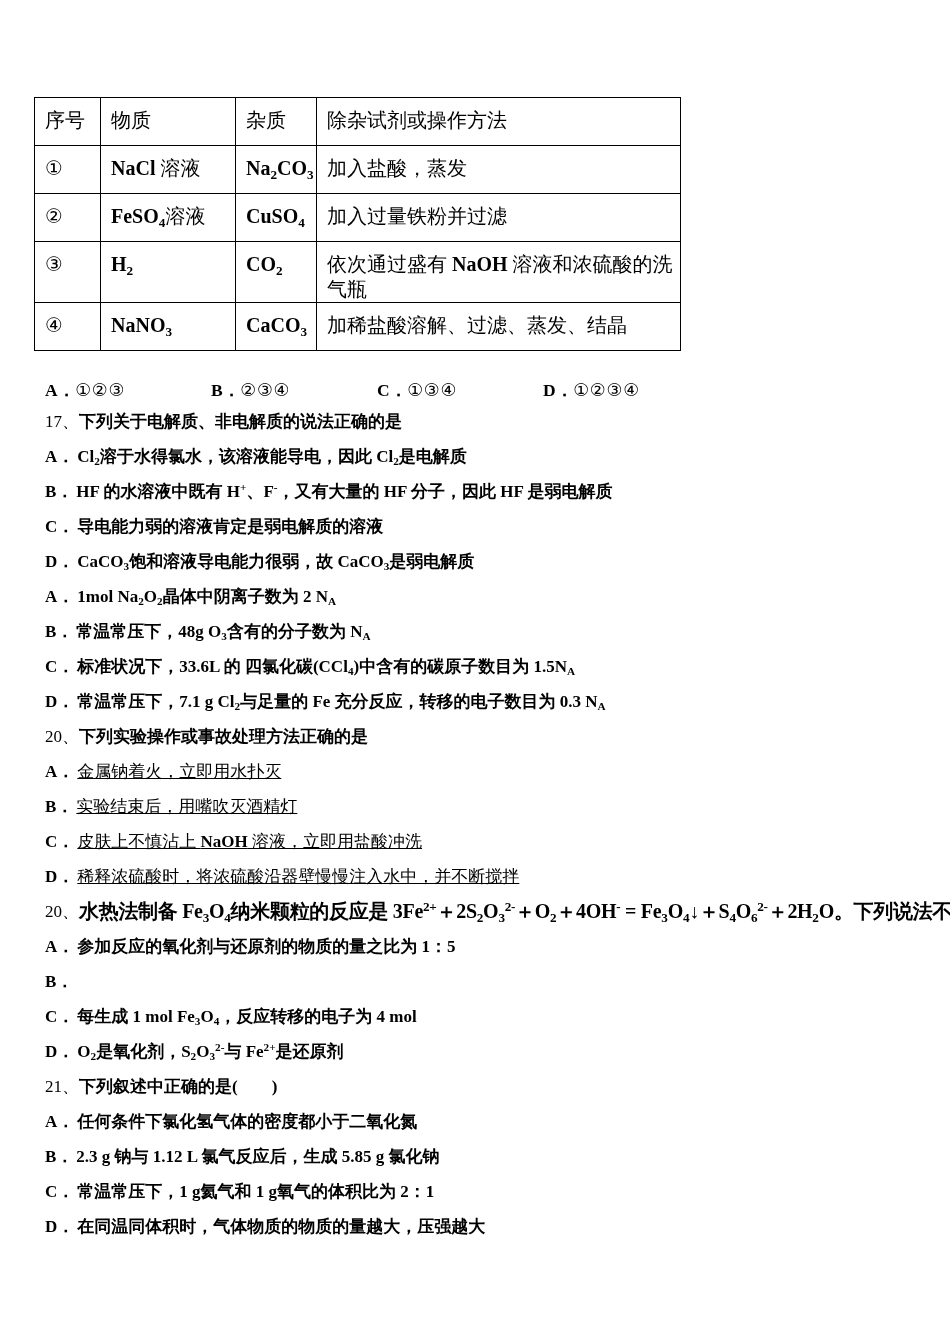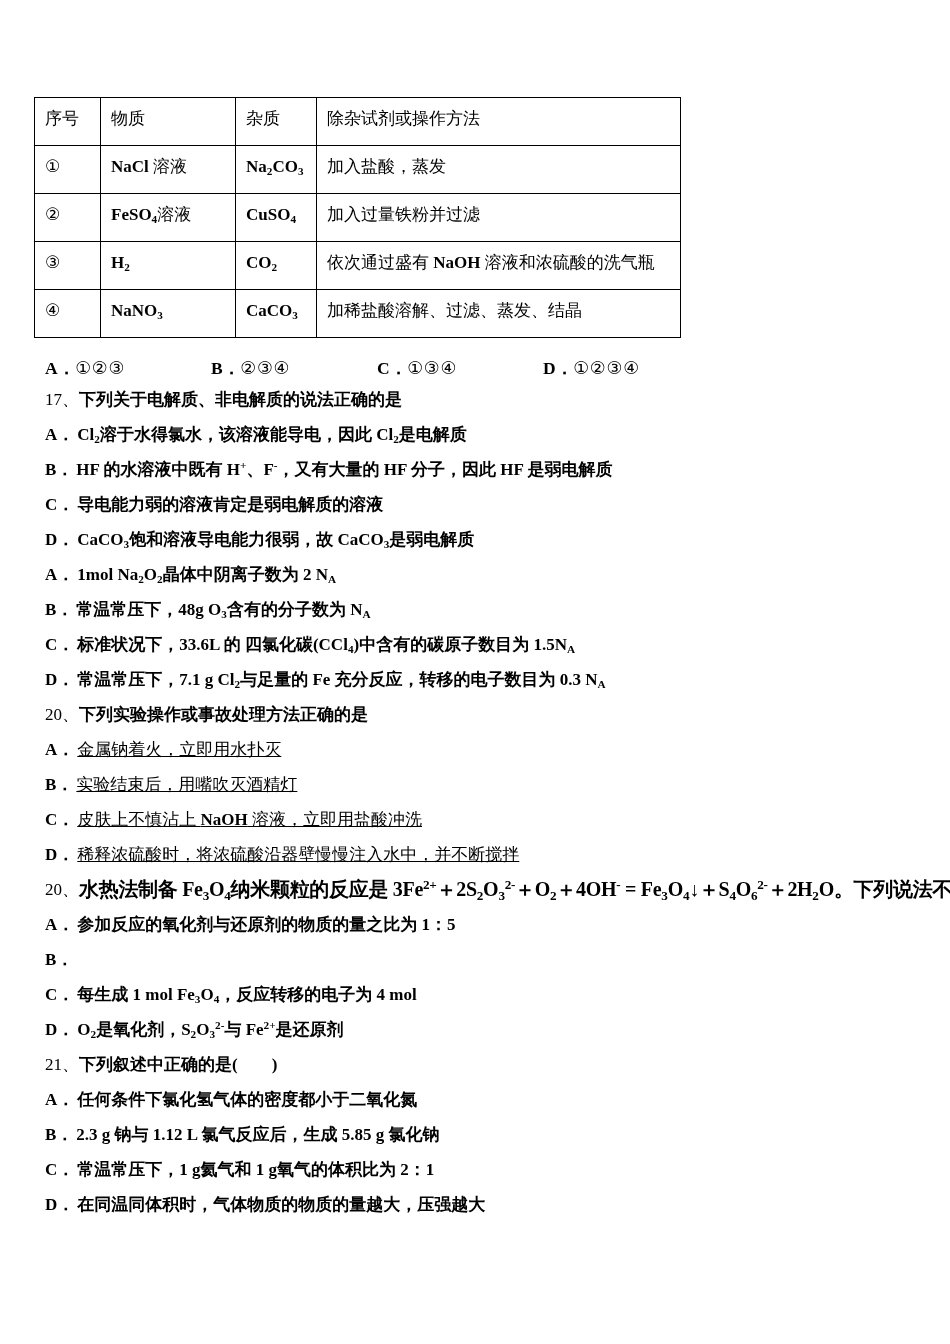--- a/index.html
+++ b/index.html
@@ -17,33 +17,33 @@
     margin-left:-11px;
     table-layout:fixed;
     width:646px;
   }
   table.purify td{
     border:1.6px solid #000;
     height:48px;
     box-sizing:border-box;
     vertical-align:top;
     padding:10px 4px 0 10px;
-    font-size:17px;
+    font-size:20px;
     line-height:1.25;
     overflow:hidden;
   }
   table.purify td b{font-family:"Liberation Serif","DejaVu Serif",serif;}
   .col-no{width:66px;}
   .col-sub{width:135px;}
   .col-imp{width:81px;}
   .col-met{width:364px;}
 
   
   .answer-row{
-    margin-top:15px;
+    margin-top:24px;
     height:29px;
     display:flex;
     align-items:center;
     font-size:17.5px;
   }
   .answer-row .ans-opt{width:166px;}
   .answer-row .ans-label{font-weight:bold;}
   .answer-row .ans-value{font-weight:normal;letter-spacing:1px;}
 
   

